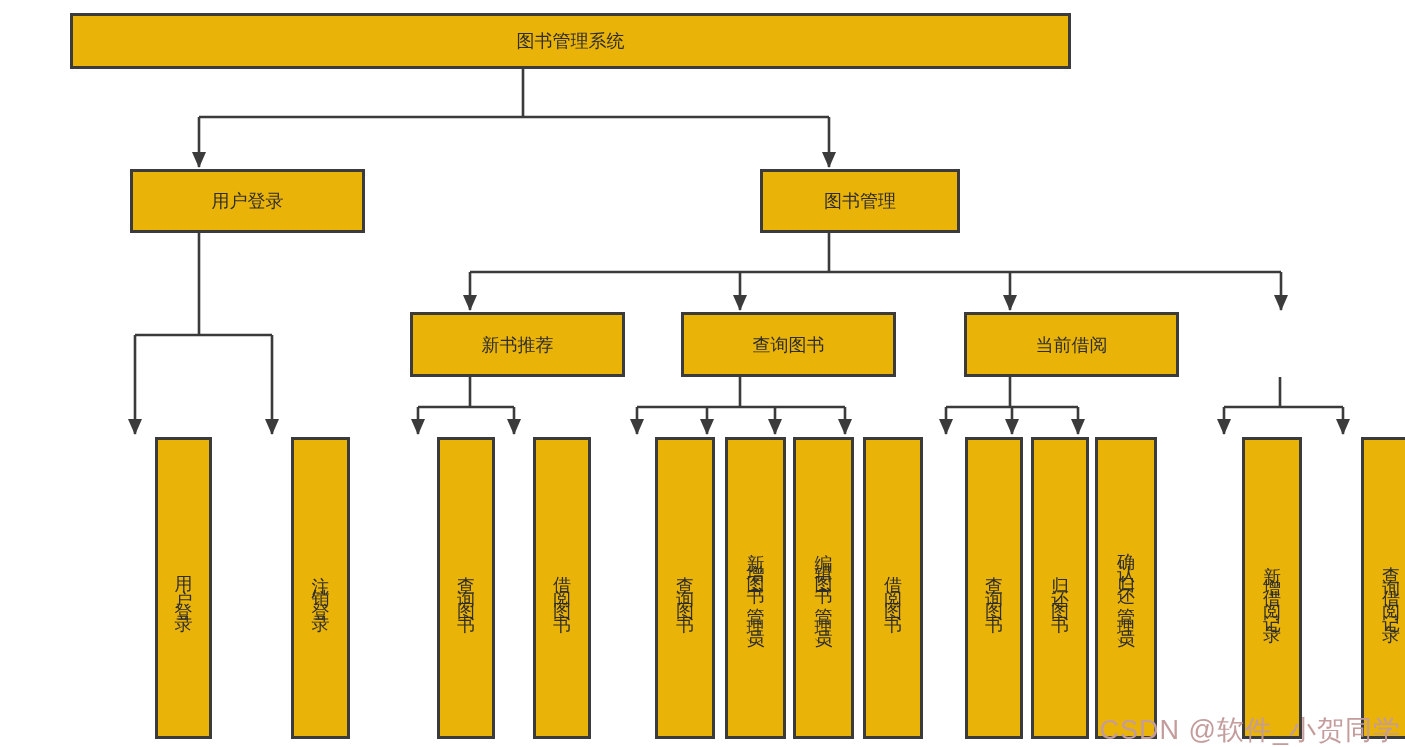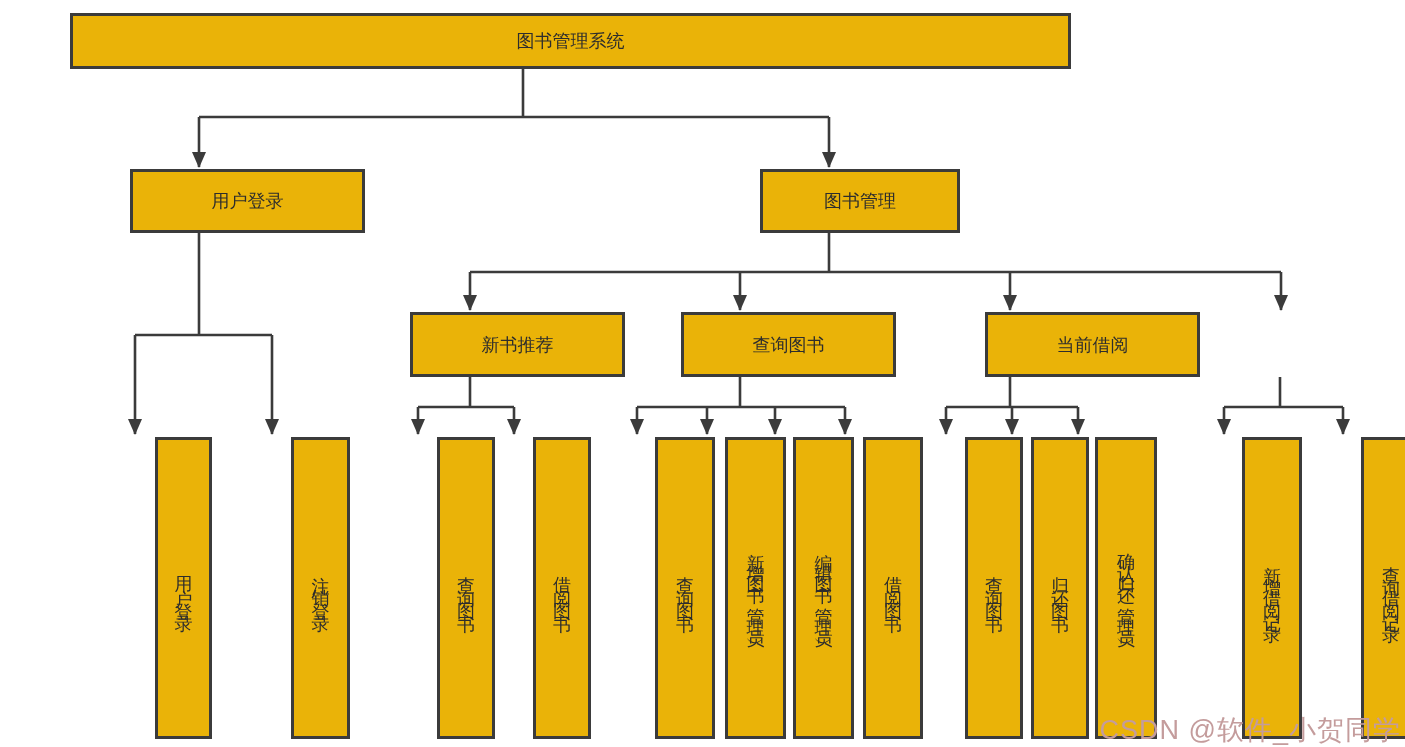--- a/index.html
+++ b/index.html
@@ -37,21 +37,21 @@
     line-height: 1;
   }
   .ls4 { letter-spacing: 13px; }
   .ls6 { letter-spacing: 12px; }
   .ls9 { letter-spacing: 11px; }
   .root-box     { left: 22px;  top: 13px;  width: 1001px; height: 56px; }
   .b-userlogin  { left: 82px;  top: 169px; width: 235px;  height: 64px; }
   .b-bookmgmt   { left: 712px; top: 169px; width: 200px;  height: 64px; }
   .c-newbook    { left: 362px;  top: 312px; width: 215px; height: 65px; }
   .c-bookborrow { left: 633px;  top: 312px; width: 215px; height: 65px; }
-  .c-curborrow  { left: 937px;  top: 312px; width: 215px; height: 65px; }
+  .c-curborrow  { left: 916px;  top: 312px; width: 215px; height: 65px; }
   .c-borrowrec  { left: 1173px; top: 312px; width: 215px; height: 65px; }
   .leaf { top: 437px; height: 302px; }
   .lf-a1 { left: 107px;  width: 57px; }
   .lf-a2 { left: 243px;  width: 59px; }
   .lf-b1 { left: 389px;  width: 58px; }
   .lf-b2 { left: 485px;  width: 58px; }
   .lf-c1 { left: 607px;  width: 60px; }
   .lf-c2 { left: 677px;  width: 61px; }
   .lf-c3 { left: 745px;  width: 61px; }
   .lf-c4 { left: 815px;  width: 60px; }

